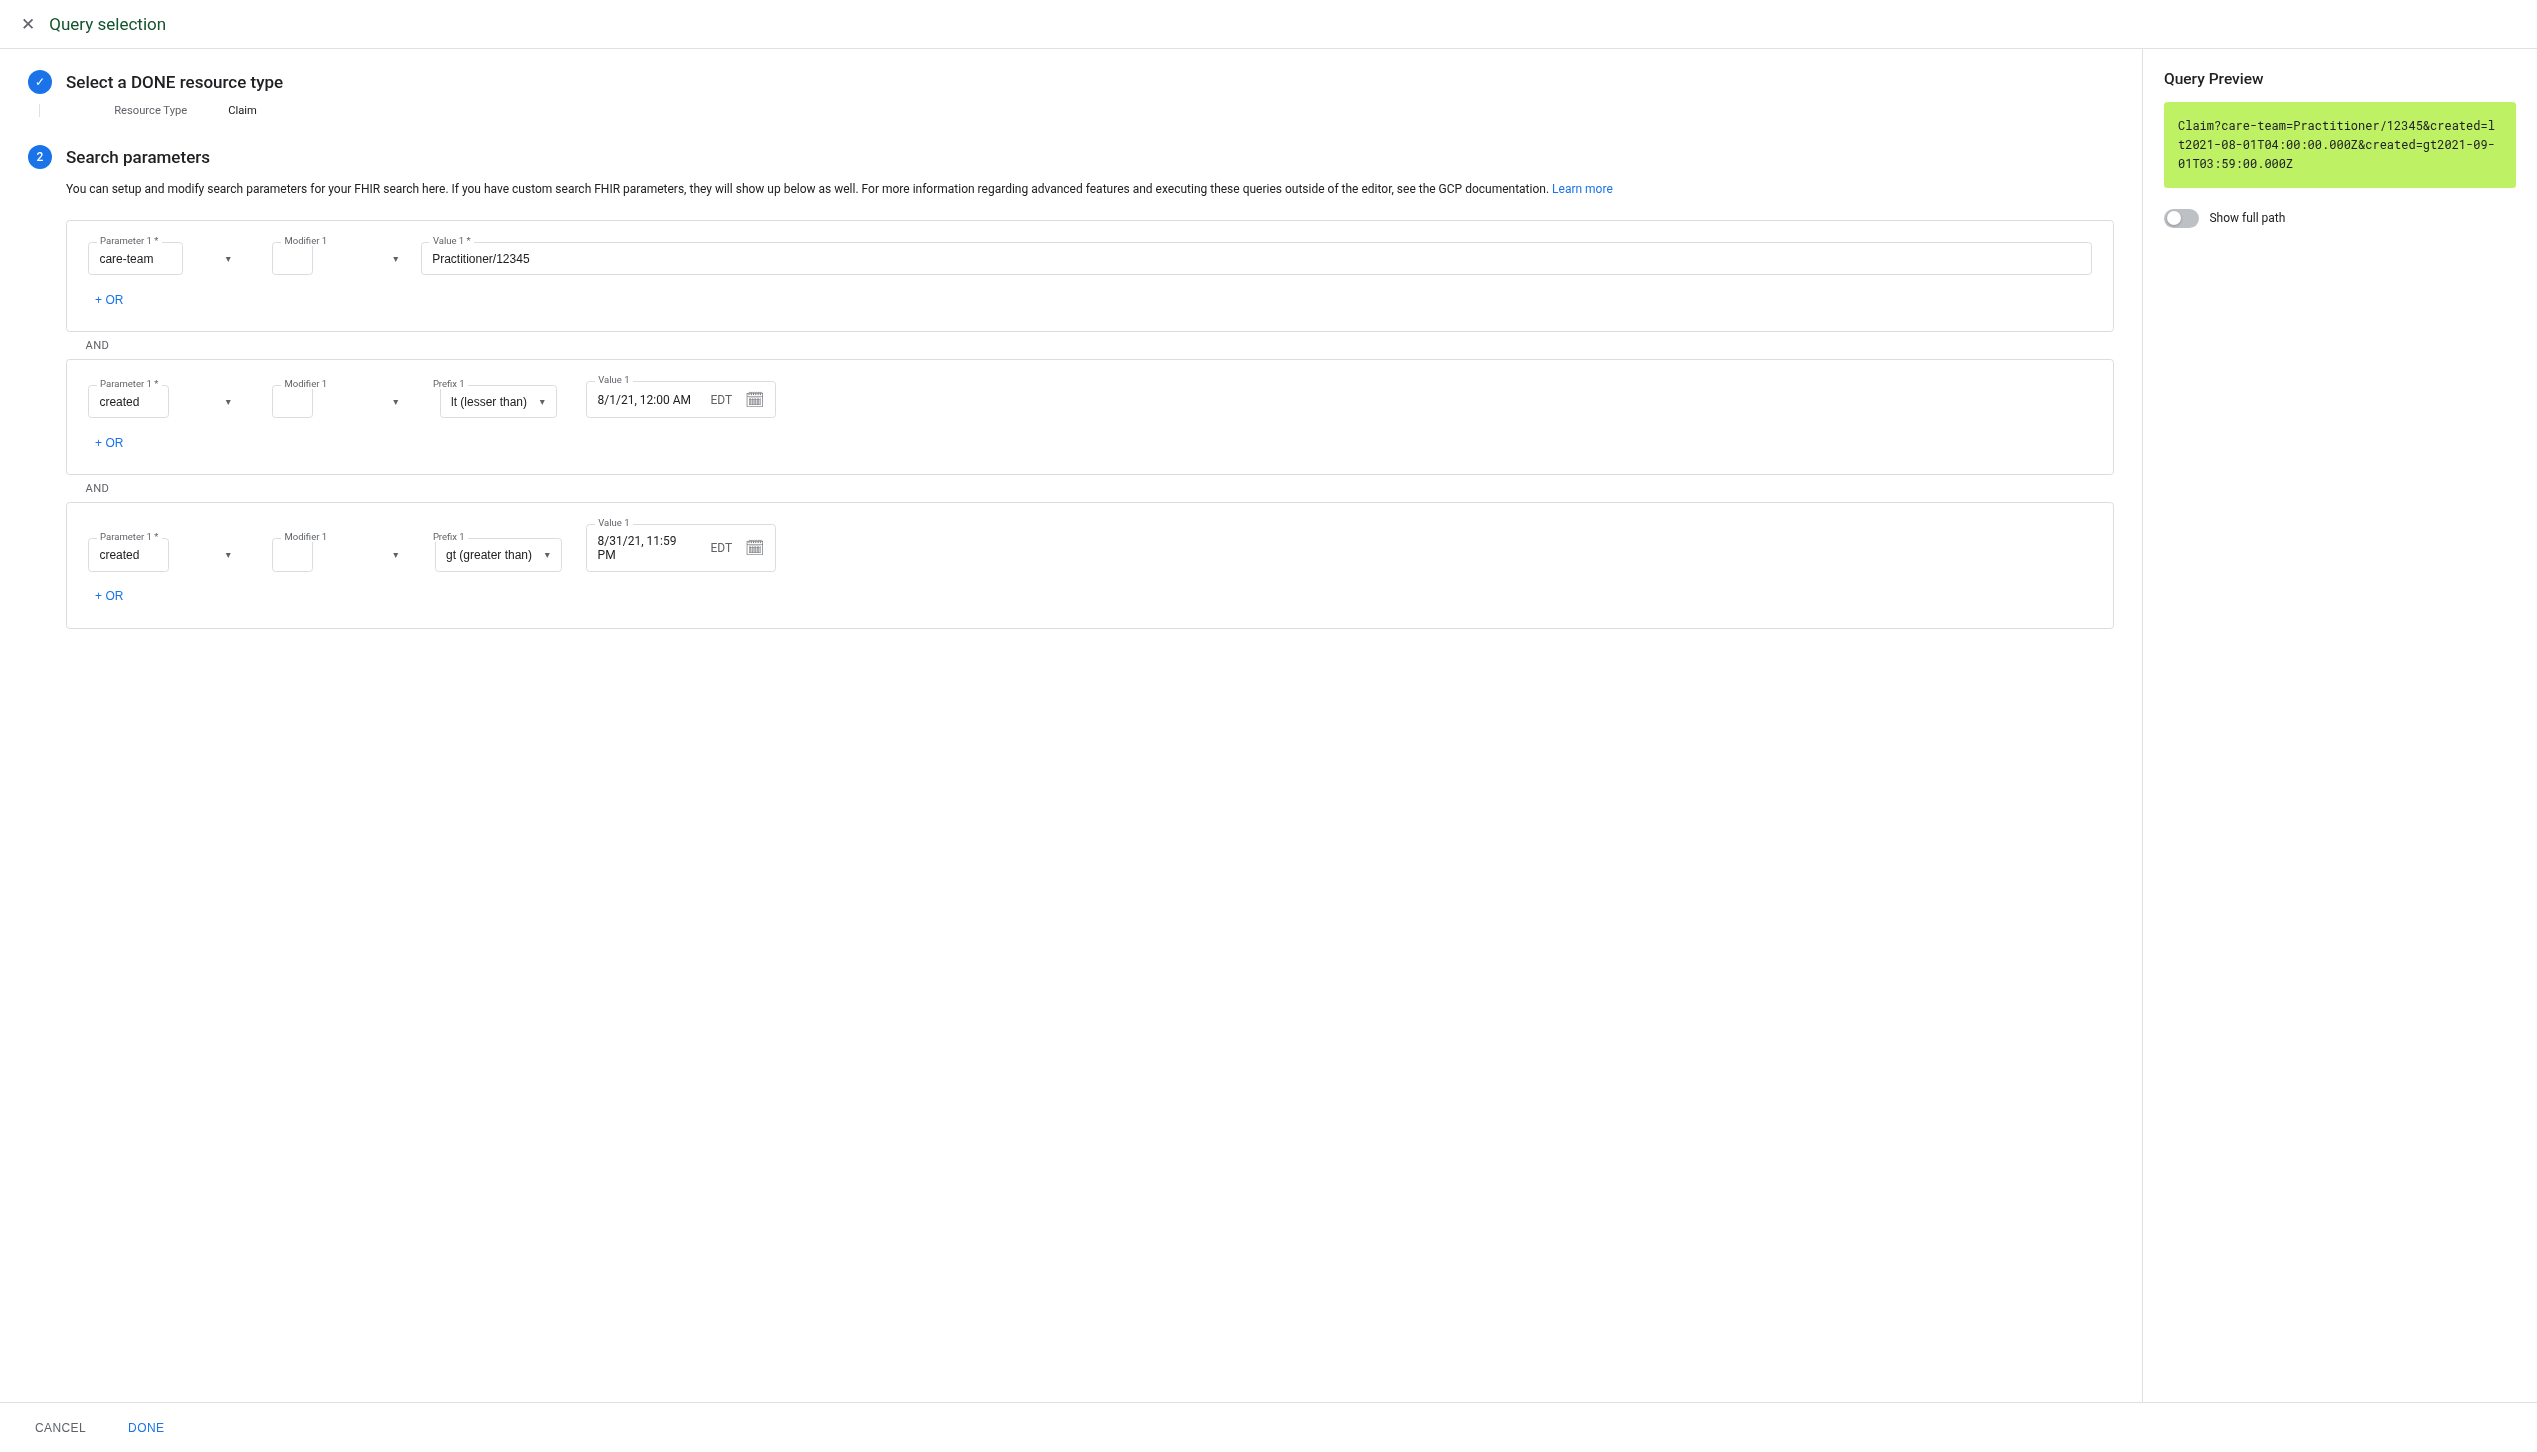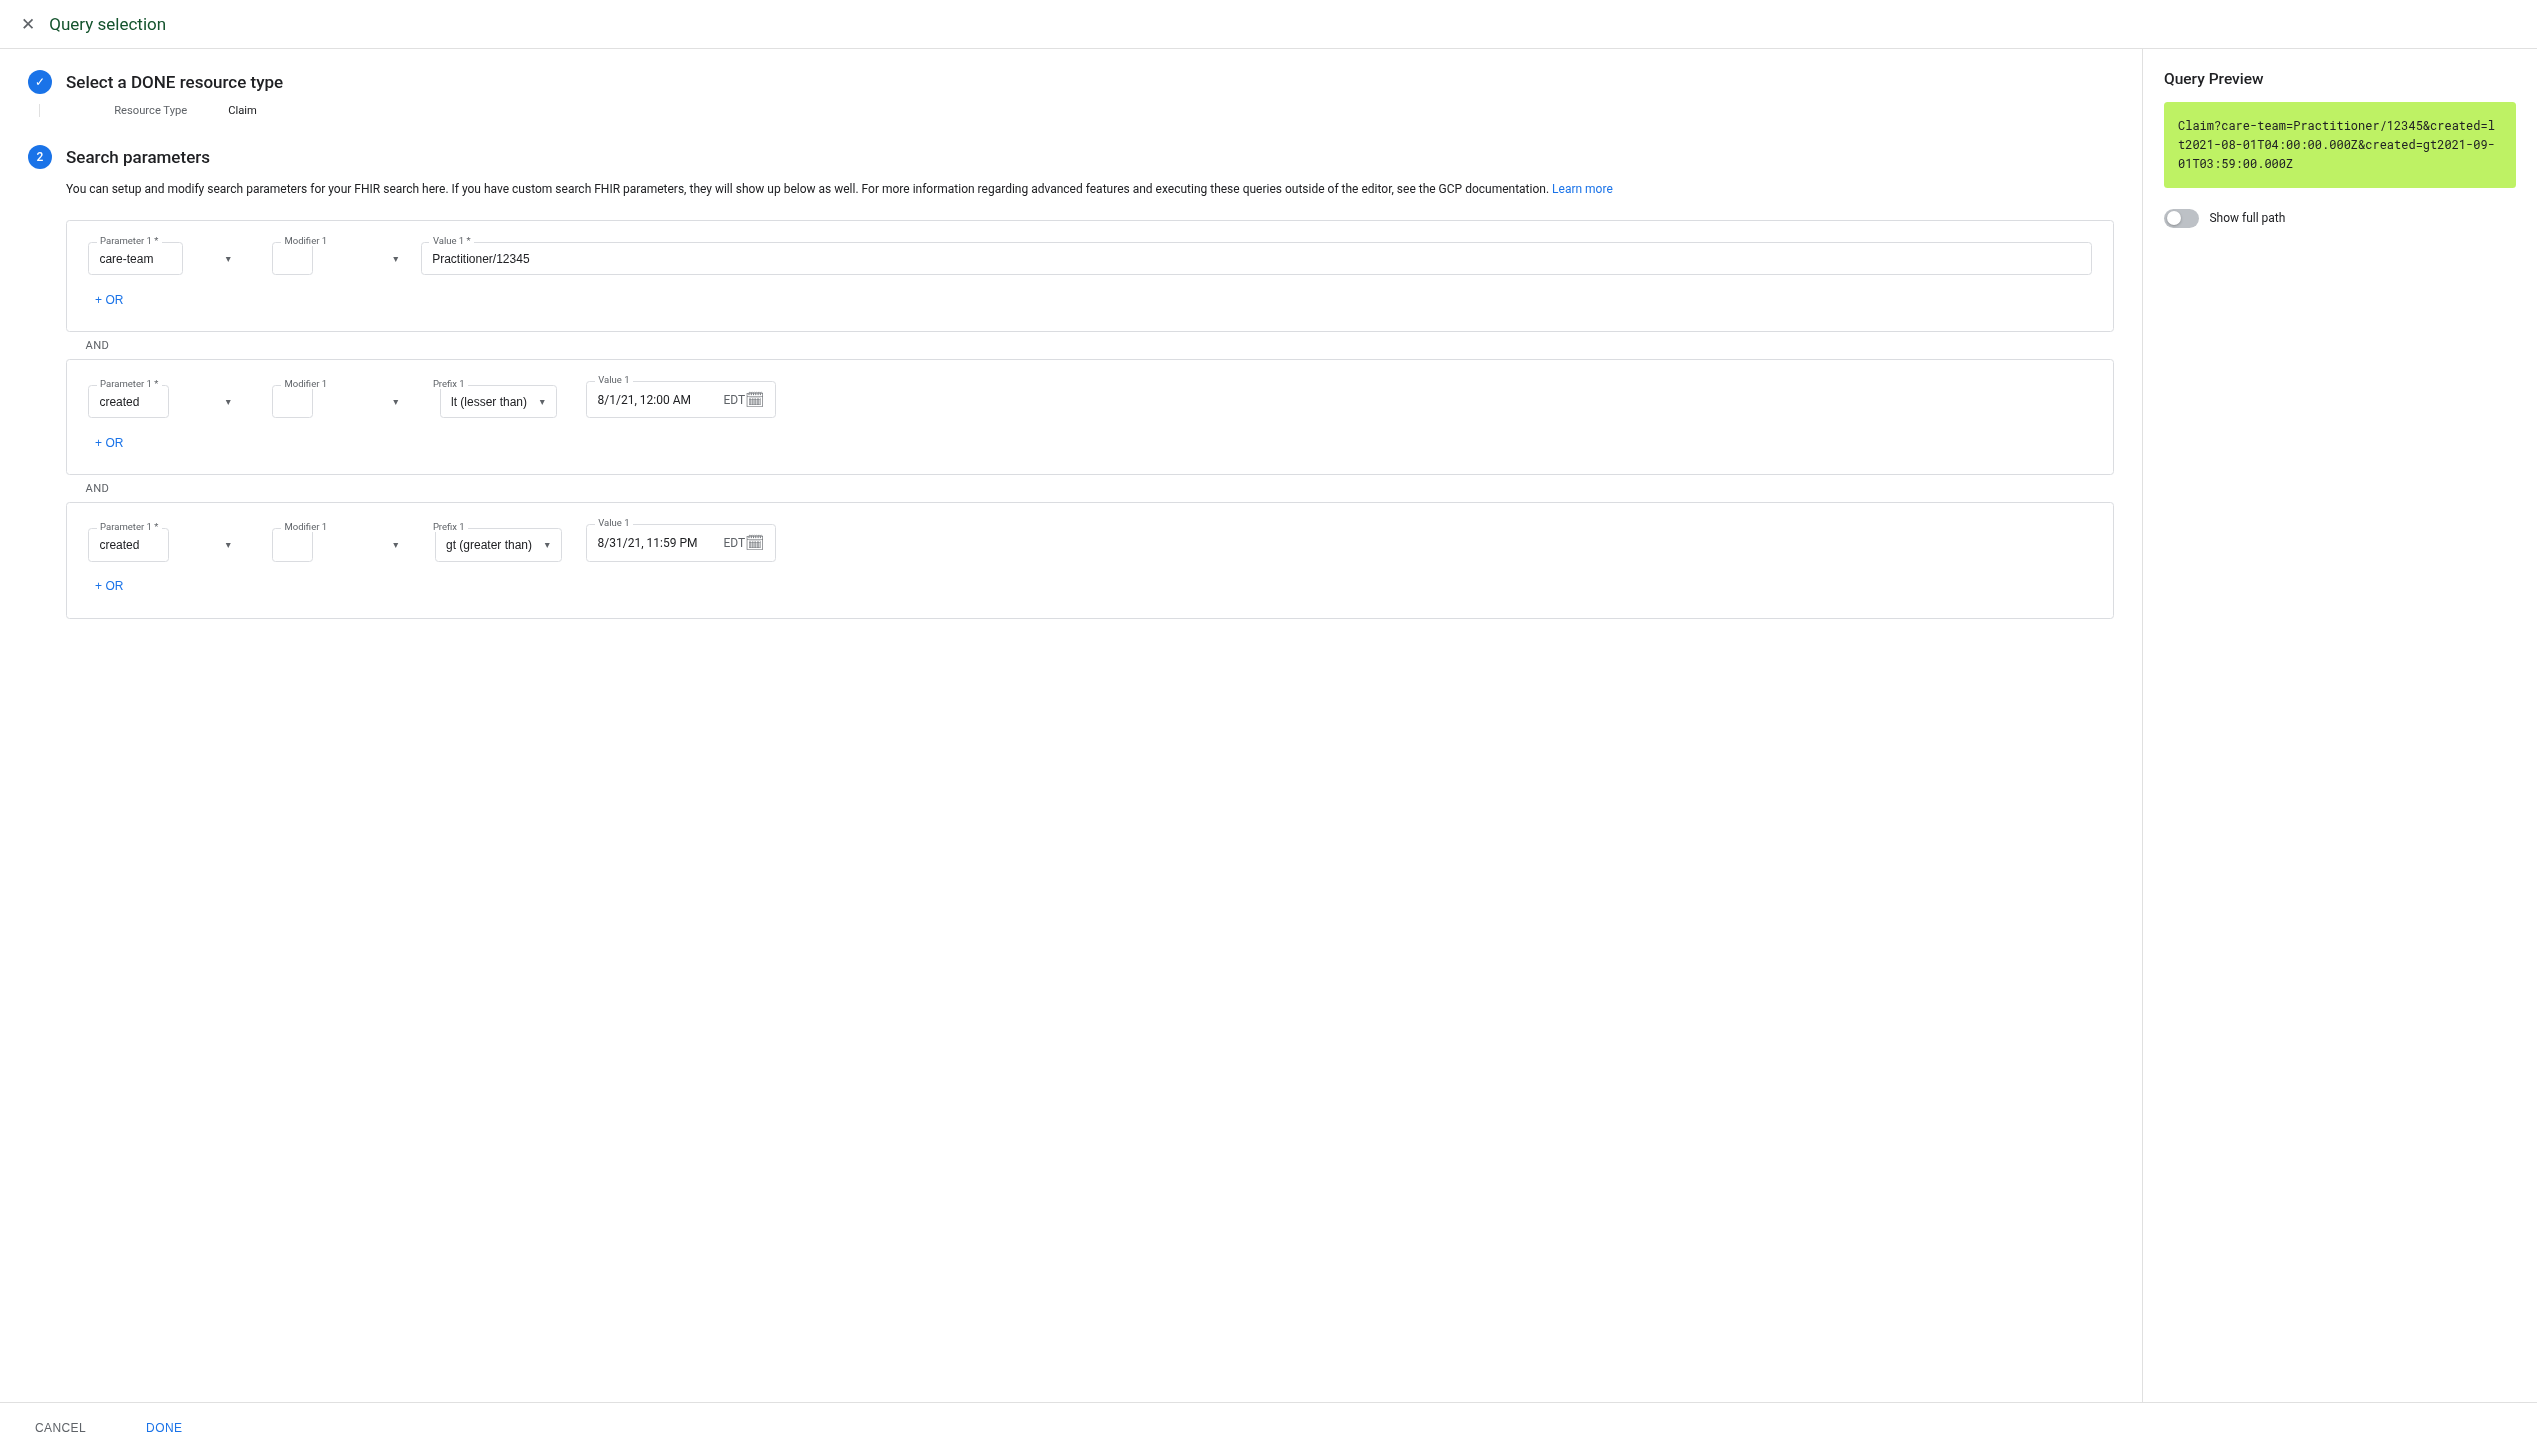--- a/index.html
+++ b/index.html
@@ -215,21 +215,21 @@
     }
 
     .date-field {
       border: 0.9px solid #dadce0;
       border-radius: 3.5px;
       padding: 8.6px 10.4px;
       font-size: 12px;
       color: #202124;
       display: flex;
       align-items: center;
-      gap: 0;
+      gap: 13px;
     }
 
     .date-field-text {
       flex: 1;
     }
 
     .date-separator {
       color: #5f6368;
     }
 
@@ -318,21 +318,21 @@
       font-size: 12px;
       color: #202124;
     }
 
     
     .footer {
       display: flex;
       align-items: center;
       padding: 10.4px 21px;
       border-top: 0.9px solid #e0e0e0;
-      gap: 32px;
+      gap: 14px;
     }
 
     .btn-cancel {
       font-size: 12px;
       font-weight: 500;
       color: #5f6368;
       background: none;
       border: none;
       cursor: pointer;
       padding: 7px 14px;

